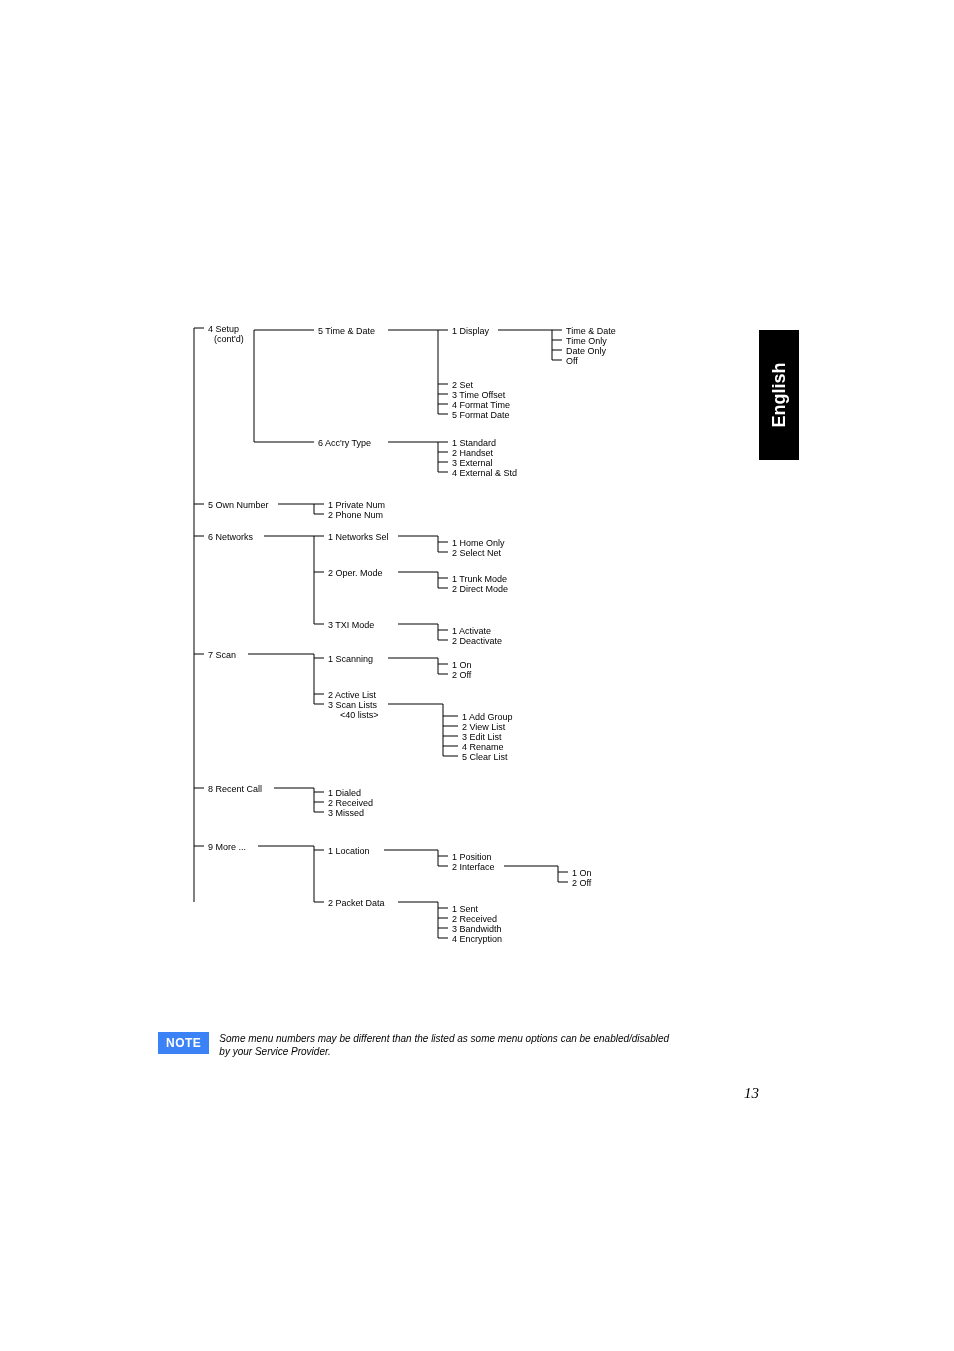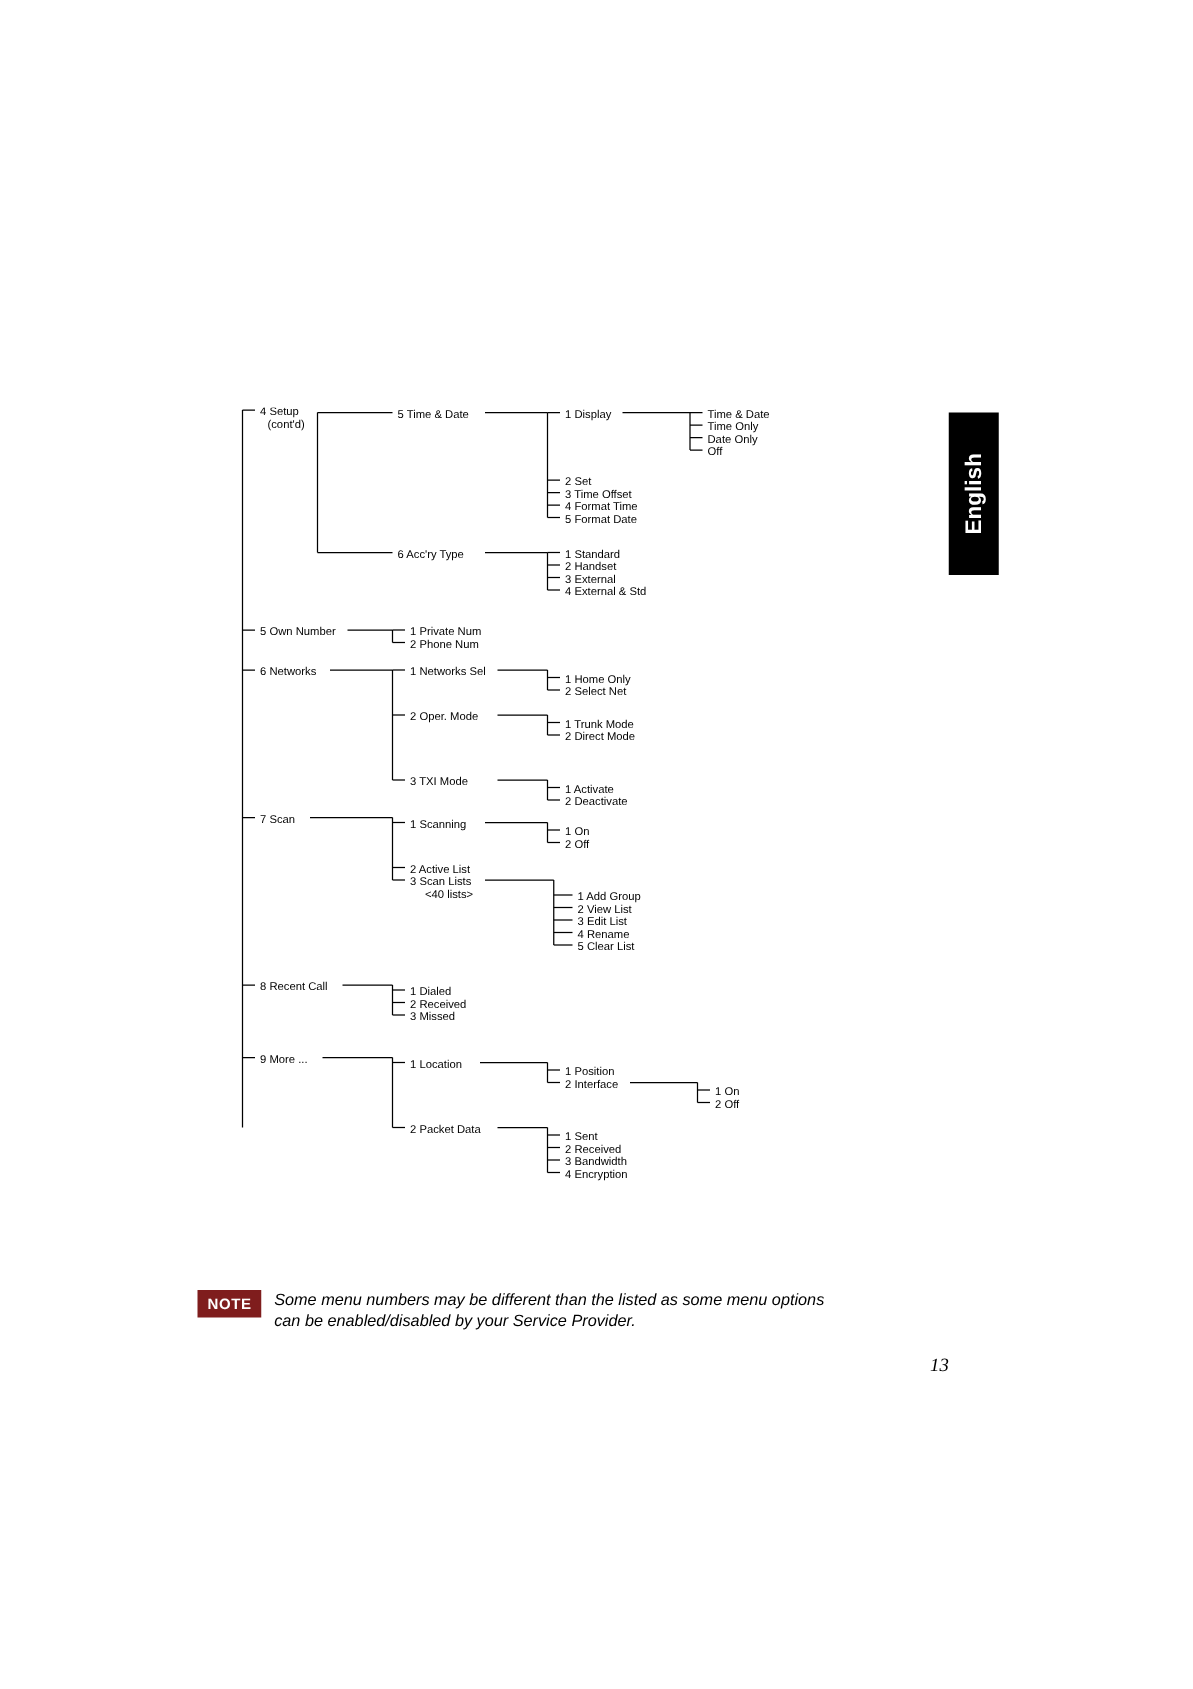--- a/index.html
+++ b/index.html
@@ -54,30 +54,30 @@
   }
   .note-row {
     position: absolute;
     left: 158px;
     top: 1032px;
     display: flex;
     align-items: flex-start;
     gap: 10px;
   }
   .note-badge {
-    background: #7f1d1d;
+    background: #3b82f6;
     color: #fff;
     font-weight: bold;
     font-size: 12px;
     padding: 4px 8px;
     letter-spacing: 0.5px;
   }
   .note-text {
     font-style: italic;
-    font-size: 13px;
+    font-size: 10px;
     line-height: 1.3;
     max-width: 460px;
   }
   .page-num {
     position: absolute;
     right: 195px;
     top: 1085px;
     font-style: italic;
     font-size: 15px;
     font-family: "Times New Roman", serif;

